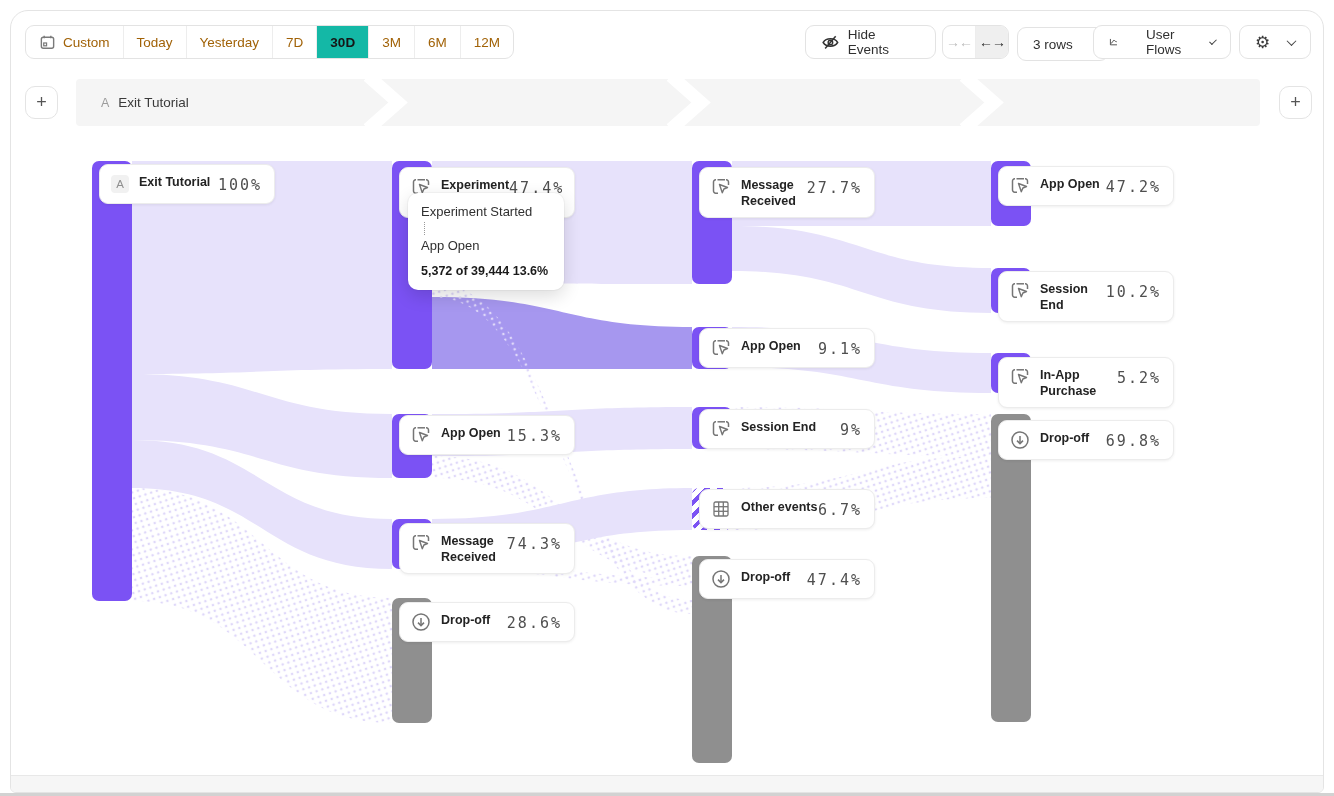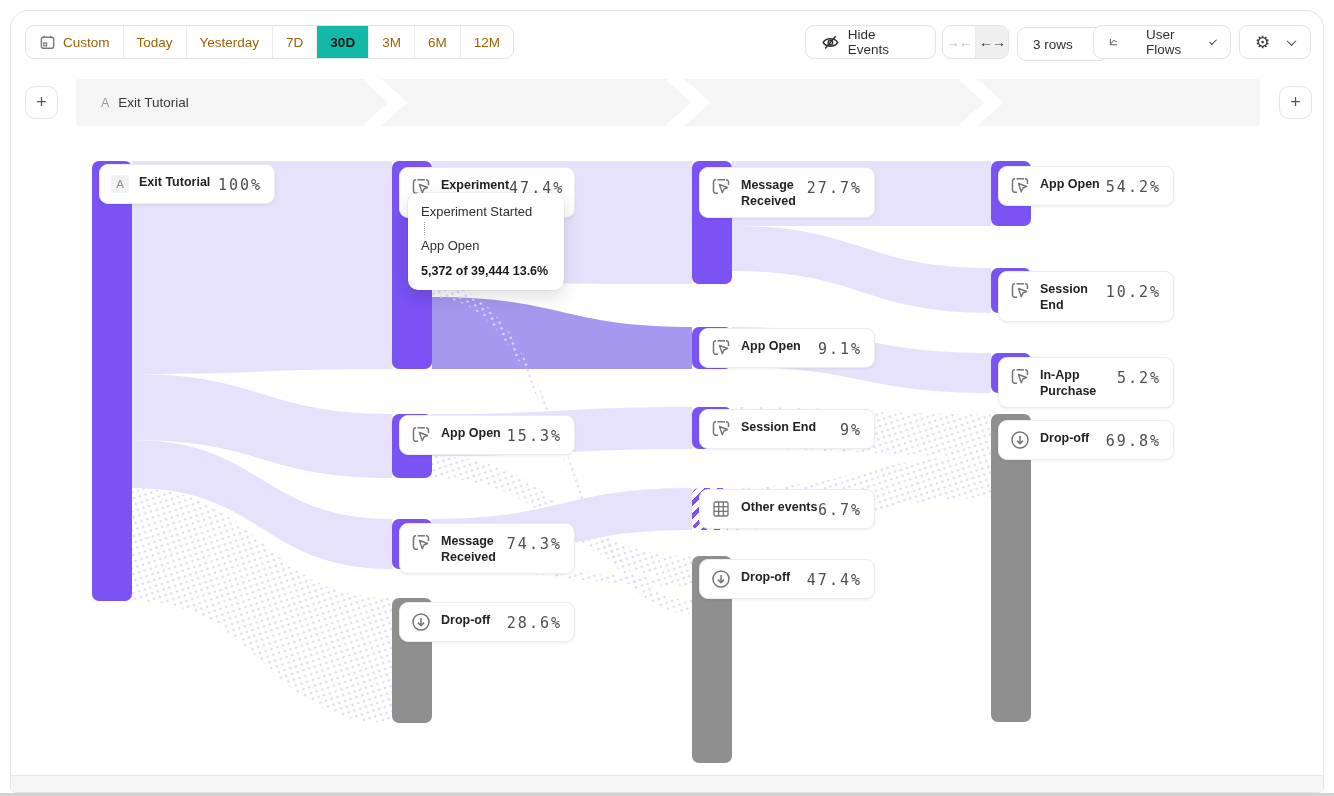--- a/index.html
+++ b/index.html
@@ -312,21 +312,21 @@
         <div class="card" style="left: 987px; top: 40px; min-height: 40px;">
           <span class="ic">
             <svg width="20" height="20" viewBox="0 0 20 20">
               <path d="M5 2.8 H4.6 A2.1 2.1 0 0 0 2.5 4.9 V14.1 A2.1 2.1 0 0 0 4.6 16.2 H7" fill="none" stroke="#757575" stroke-width="1.5"></path>
               <path d="M15 2.8 H15.4 A2.1 2.1 0 0 1 17.5 4.9 V8" fill="none" stroke="#757575" stroke-width="1.5"></path>
               <path d="M6.5 2.8 H14" fill="none" stroke="#757575" stroke-width="1.5"></path>
               <path d="M8.5 7.5 L16.5 10.5 L12.9 12 L11.3 15.8 Z" fill="#ffffff" stroke="#757575" stroke-width="1.4" stroke-linejoin="round"></path>
             </svg>
           </span>
           <div class="lbl">App Open</div>
-          <div class="val">54.2%</div>
+          <div class="val">47.2%</div>
         </div>
         <div class="bar event" style="left: 980px; top: 142px; height: 45px;"></div>
         <div class="card" style="left: 987px; top: 145px; min-height: 40px;">
           <span class="ic">
             <svg width="20" height="20" viewBox="0 0 20 20">
               <path d="M5 2.8 H4.6 A2.1 2.1 0 0 0 2.5 4.9 V14.1 A2.1 2.1 0 0 0 4.6 16.2 H7" fill="none" stroke="#757575" stroke-width="1.5"></path>
               <path d="M15 2.8 H15.4 A2.1 2.1 0 0 1 17.5 4.9 V8" fill="none" stroke="#757575" stroke-width="1.5"></path>
               <path d="M6.5 2.8 H14" fill="none" stroke="#757575" stroke-width="1.5"></path>
               <path d="M8.5 7.5 L16.5 10.5 L12.9 12 L11.3 15.8 Z" fill="#ffffff" stroke="#757575" stroke-width="1.4" stroke-linejoin="round"></path>
             </svg>

